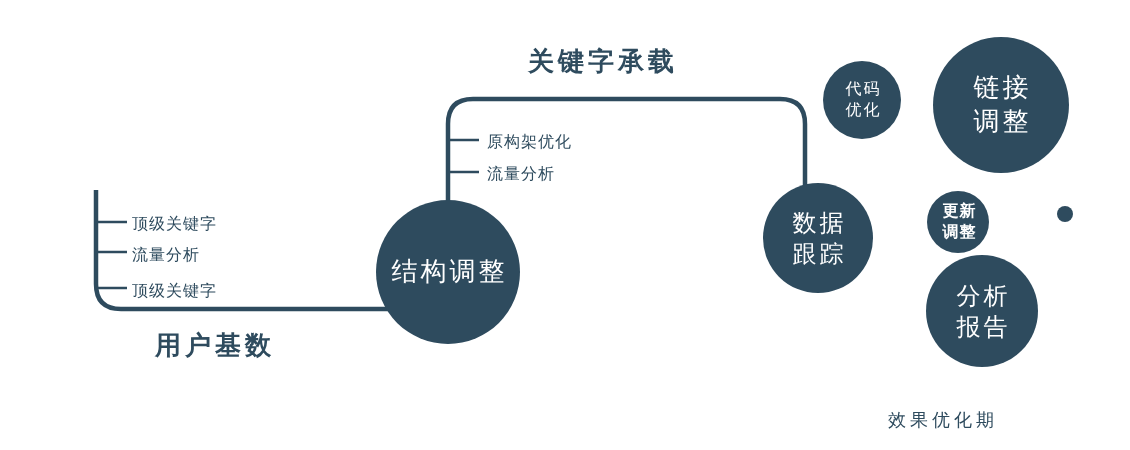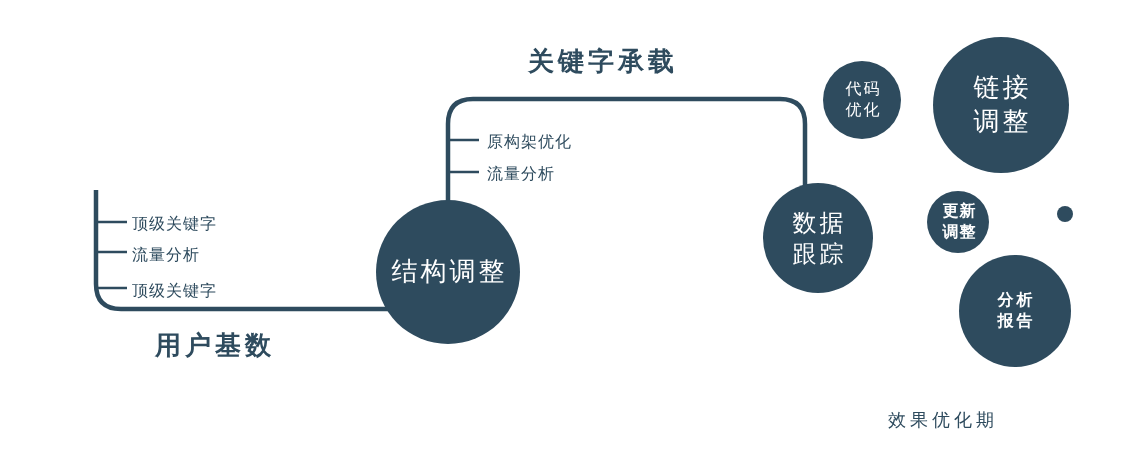--- a/index.html
+++ b/index.html
@@ -35,21 +35,21 @@
     letter-spacing: 3px;
     line-height: 1.3;
   }
   .node span { display: block; white-space: nowrap; text-indent: 3px; }
   .node-traffic   { left: 26px;  top: 60px;  width: 140px; height: 140px; font-size: 26px; }
   .node-structure { left: 376px; top: 200px; width: 144px; height: 144px; font-size: 26px; }
   .node-tracking  { left: 763px; top: 183px; width: 110px; height: 110px; font-size: 24px; }
   .node-code      { left: 823px; top: 61px;  width: 78px;  height: 78px;  font-size: 16px; letter-spacing: 2px; }
   .node-link      { left: 933px; top: 37px;  width: 136px; height: 136px; font-size: 26px; }
   .node-update    { left: 927px; top: 191px; width: 62px;  height: 62px;  font-size: 16px; font-weight: bold; letter-spacing: 1px; }
-  .node-report    { left: 959px; top: 255px; width: 112px; height: 112px; font-size: 16px; font-weight: bold; }
+  .node-report    { left: 926px; top: 255px; width: 112px; height: 112px; font-size: 24px; font-weight: normal; }
   .dot {
     position: absolute;
     left: 1057px; top: 206px;
     width: 16px; height: 16px;
     border-radius: 50%;
     background: var(--primary, #2e4b5e);
   }
   .edge-label {
     position: absolute;
     font-weight: bold;

